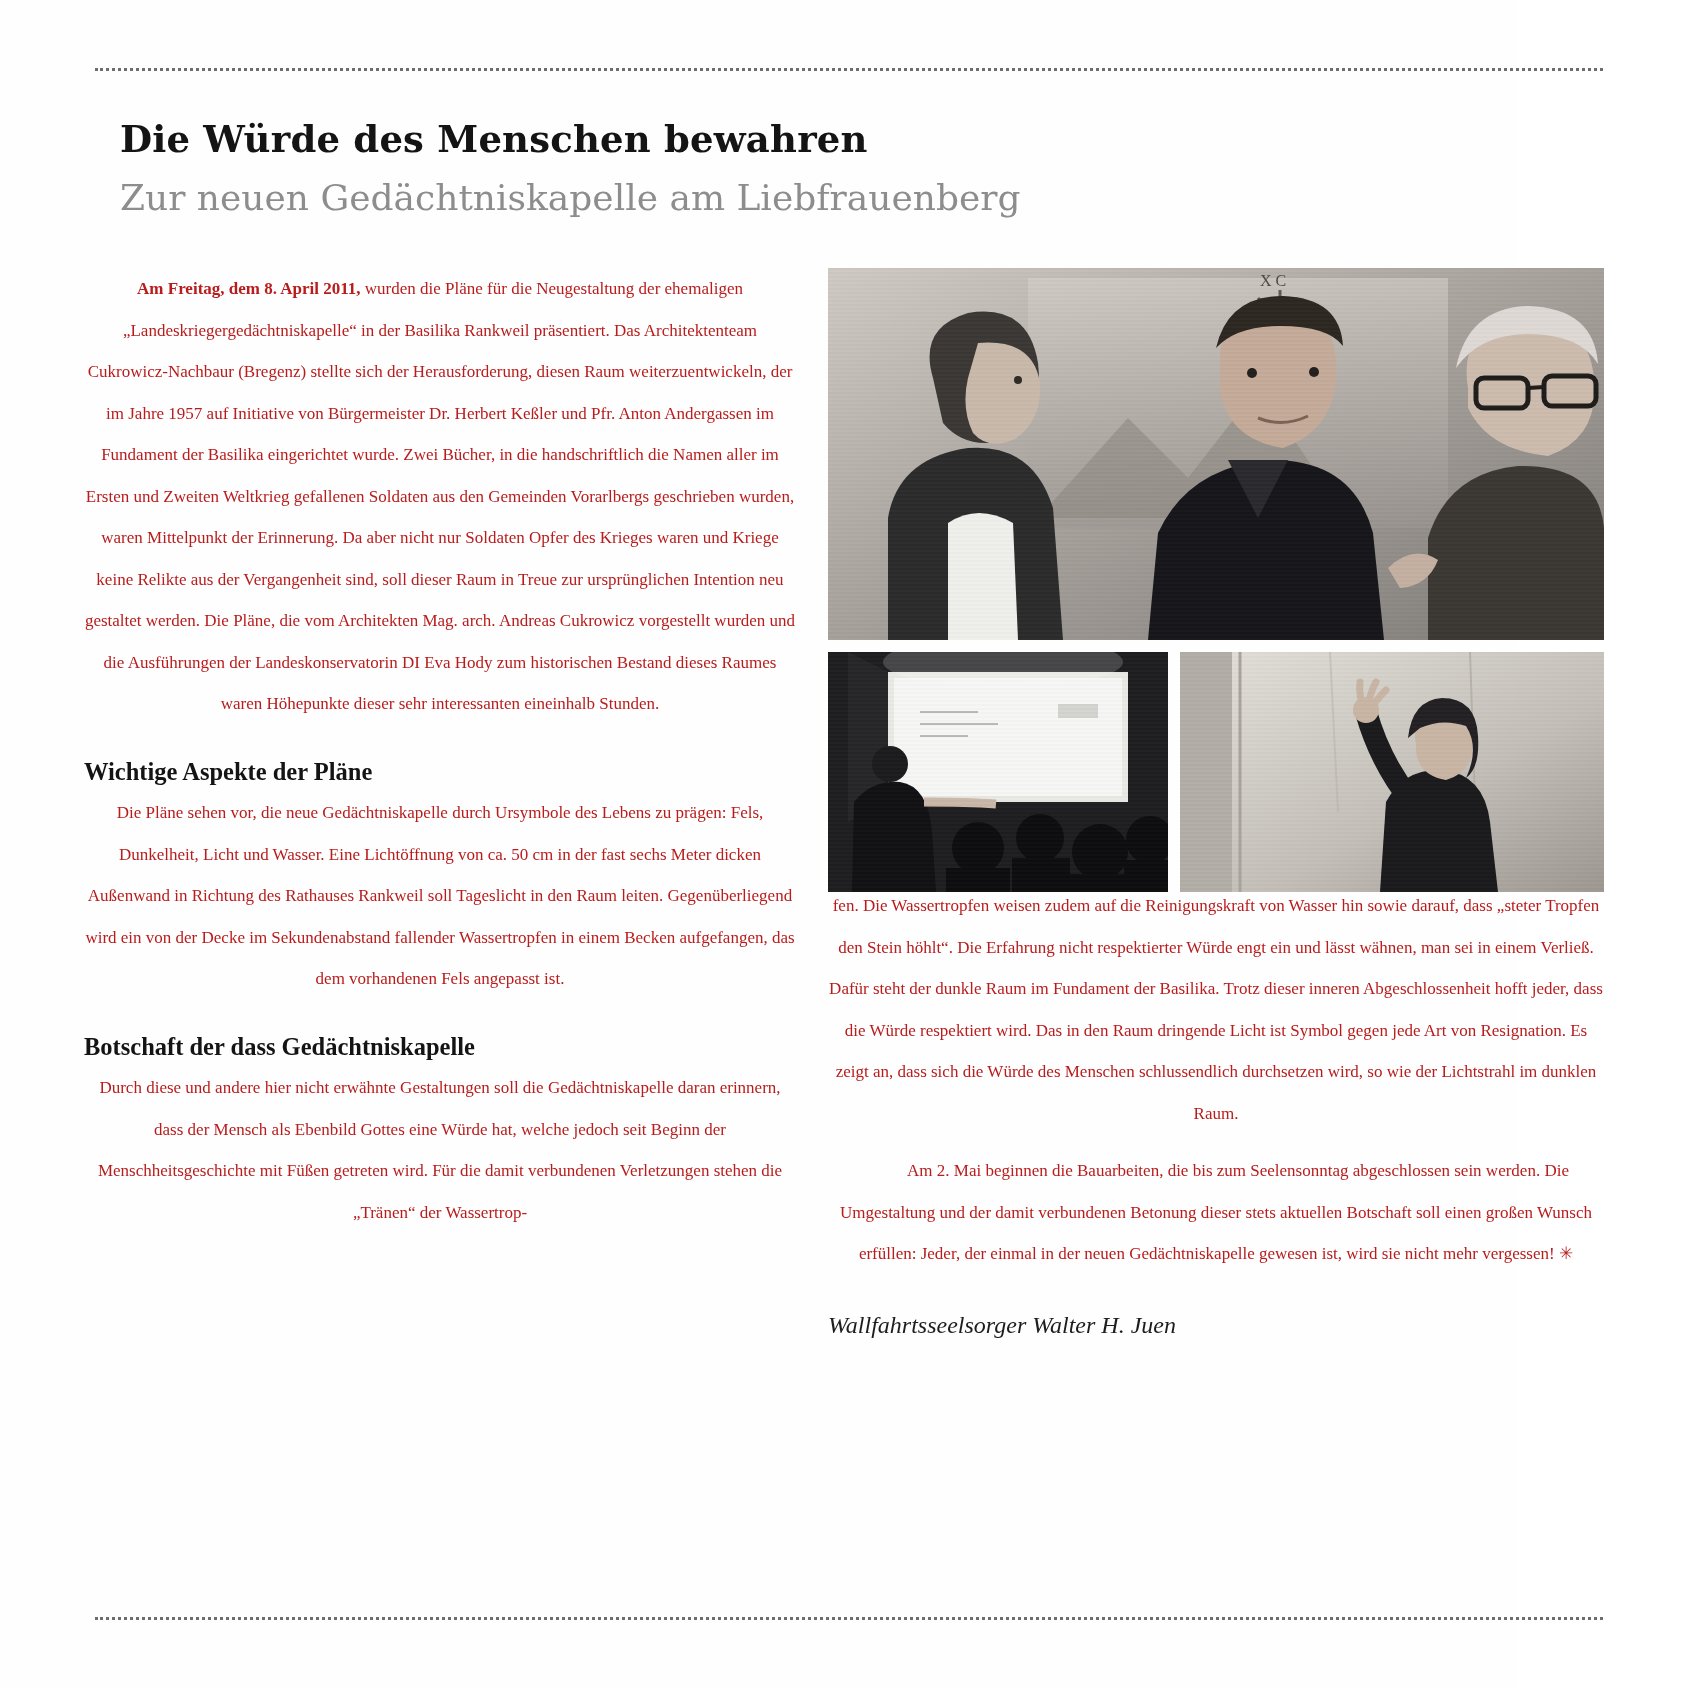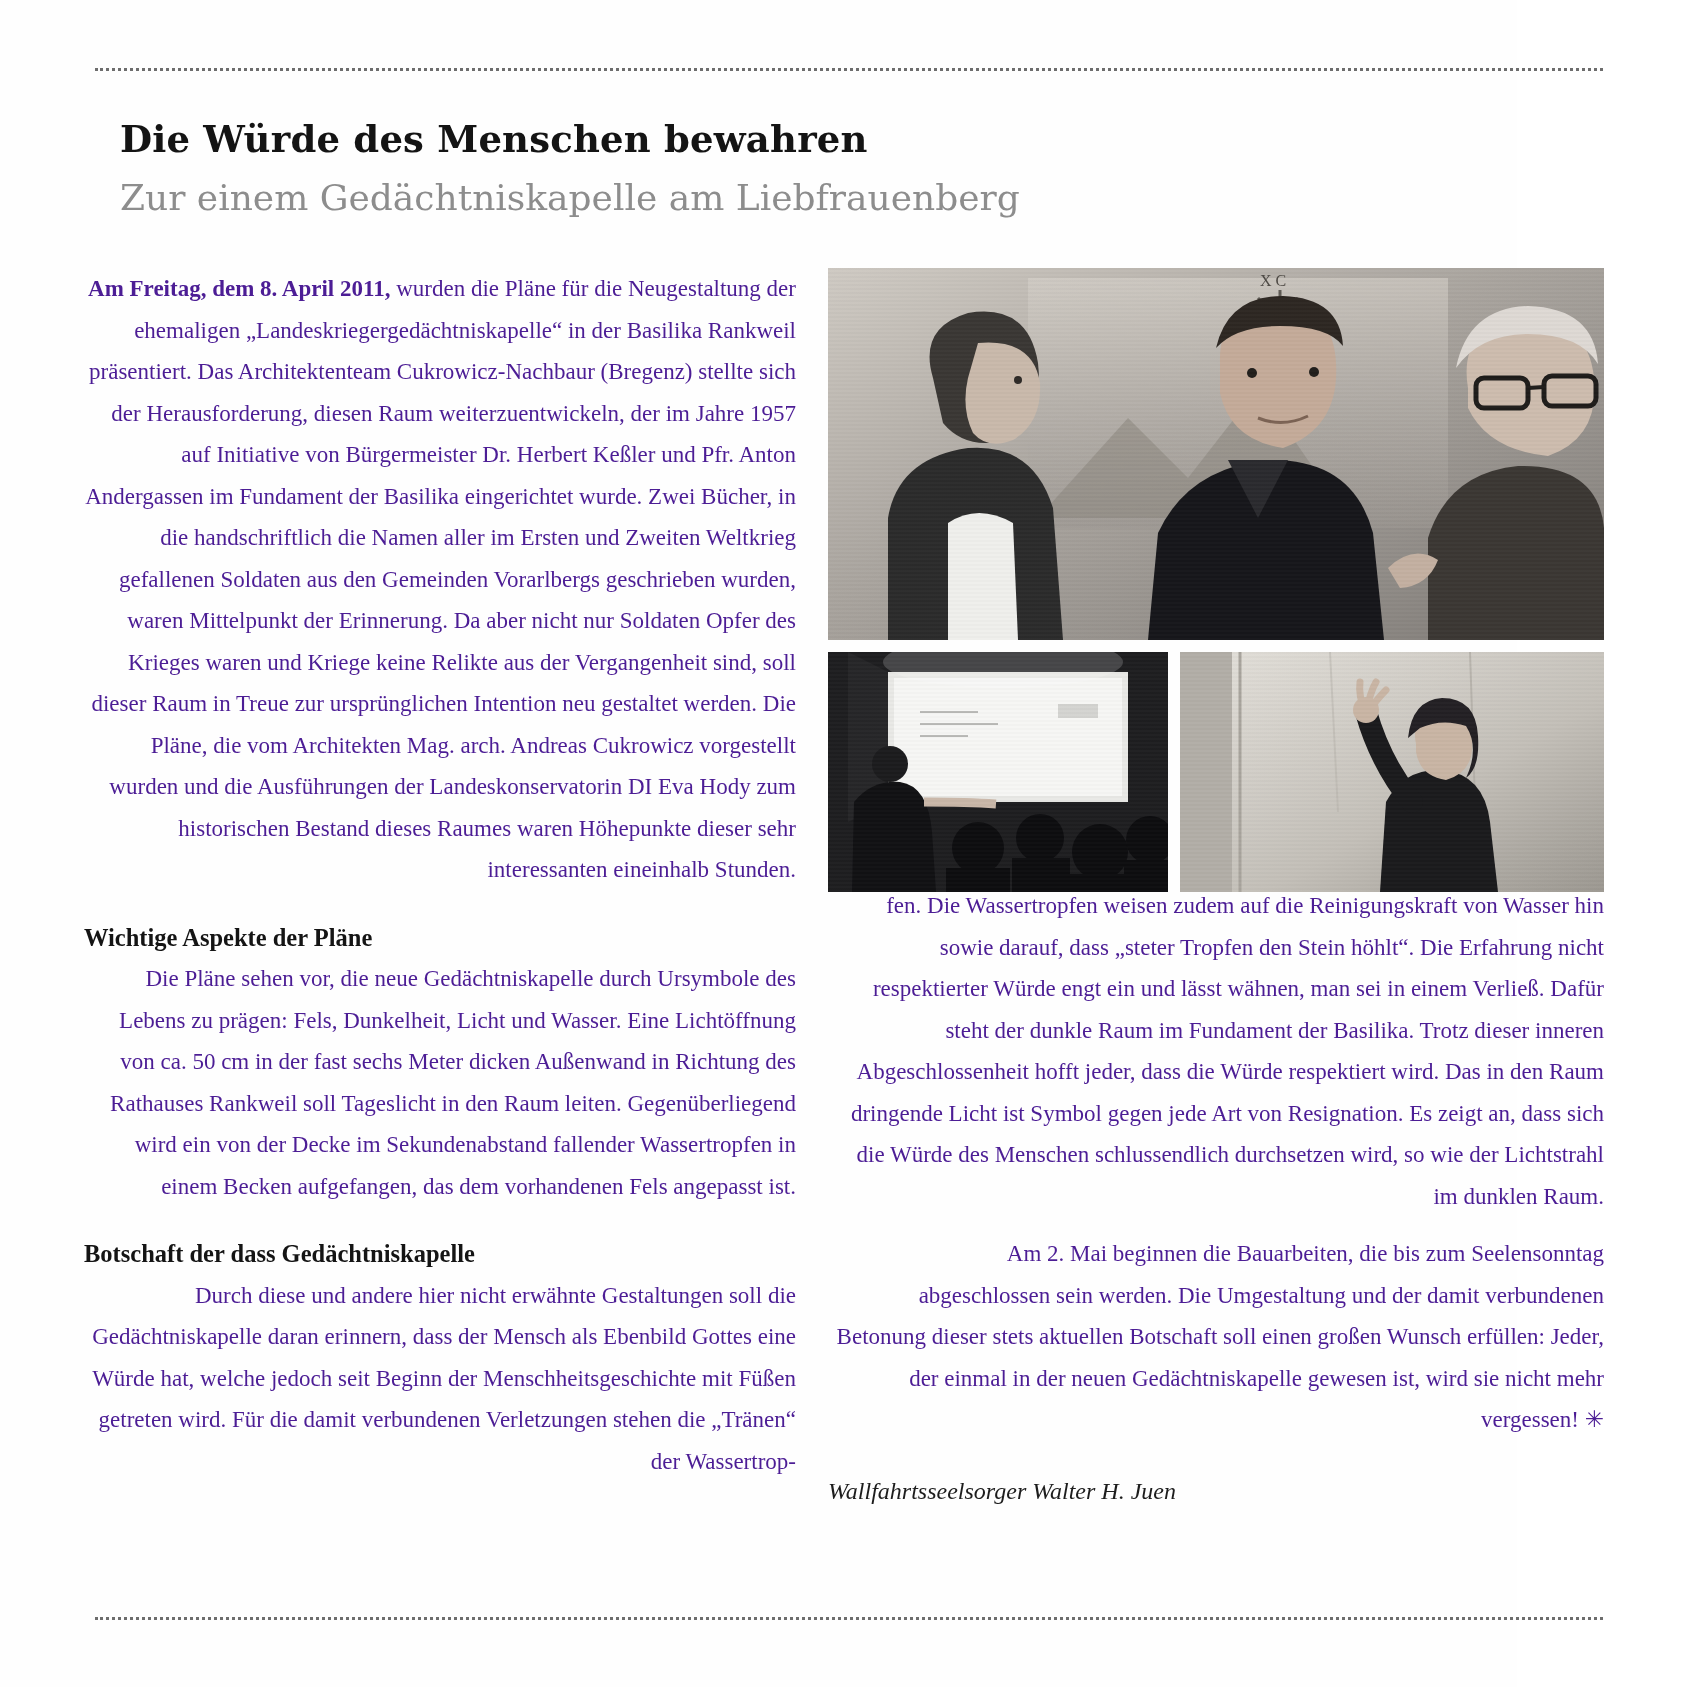--- a/index.html
+++ b/index.html
@@ -70,24 +70,24 @@
   }
   .col-right {
     position: absolute;
     left: 828px;
     top: 885px;
     width: 776px;
   }
 
   p.body {
     margin: 0 0 0 0;
-    font-size: 23px;
+    font-size: 17px;
     line-height: 41.5px;
-    text-align: right;
-    color: #4c1d95;
+    text-align: center;
+    color: #b91c1c;
     font-family: "Liberation Serif", serif;
   }
   p.body + p.body {
     margin-top: 16px;
   }
   .lead-bold {
     font-weight: bold;
   }
   .sec-head {
     font-size: 24.5px;
@@ -146,21 +146,21 @@
   }
 </style>
 </head>
 <body>
 
 <div class="page">
 
   <div class="rule-top"></div>
 
   <h1 class="headline">Die Würde des Menschen bewahren</h1>
-  <h2 class="subheadline">Zur einem Gedächtniskapelle am Liebfrauenberg</h2>
+  <h2 class="subheadline">Zur neuen Gedächtniskapelle am Liebfrauenberg</h2>
 
   <div class="col-left">
     <p class="body"><span class="lead-bold">Am Freitag, dem 8. April 2011,</span><span> wurden die Pläne für die Neugestaltung der ehemaligen „Landeskriegergedächtniskapelle“ in der Basilika Rankweil präsentiert. Das Architektenteam Cukrowicz-Nachbaur (Bregenz) stellte sich der  Herausforderung, diesen Raum weiterzuentwickeln, der im Jahre 1957 auf Initiative von Bürgermeister Dr. Herbert Keßler und Pfr. Anton Andergassen im Fundament der Basilika eingerichtet wurde. Zwei Bücher, in die handschriftlich die Namen aller im Ersten und Zweiten Weltkrieg gefallenen Soldaten aus den Gemeinden Vorarlbergs geschrieben wurden, waren Mittelpunkt der Erinnerung. Da aber nicht nur Soldaten Opfer des Krieges waren und Kriege keine Relikte aus der Vergangenheit sind, soll dieser Raum in Treue zur ursprünglichen Intention neu gestaltet werden. Die Pläne, die vom Architekten Mag. arch. Andreas Cukrowicz vorgestellt wurden und die Ausführungen der Landeskonservatorin DI Eva Hody zum historischen Bestand dieses Raumes waren Höhepunkte dieser sehr interessanten eineinhalb Stunden.</span></p>
 
     <h3 class="sec-head">Wichtige Aspekte der Pläne</h3>
     <p class="body">Die Pläne sehen vor, die neue Gedächtniskapelle durch Ursymbole des Lebens zu prägen: Fels, Dunkelheit, Licht und Wasser. Eine Lichtöffnung von ca. 50 cm in der fast sechs Meter dicken Außenwand in Richtung des Rathauses Rankweil soll Tageslicht in den Raum leiten. Gegenüberliegend wird ein von der Decke im Sekundenabstand fallender Wassertropfen in einem Becken aufgefangen, das dem vorhandenen Fels angepasst ist.</p>
 
     <h3 class="sec-head">Botschaft der dass Gedächtniskapelle</h3>
     <p class="body">Durch diese und andere hier nicht erwähnte Gestaltungen soll die Gedächtniskapelle daran erinnern, dass der Mensch als Ebenbild Gottes eine Würde hat, welche jedoch seit Beginn der Menschheitsgeschichte mit Füßen getreten wird. Für die damit verbundenen Verletzungen stehen die „Tränen“ der Wassertrop-</p>
   </div>

